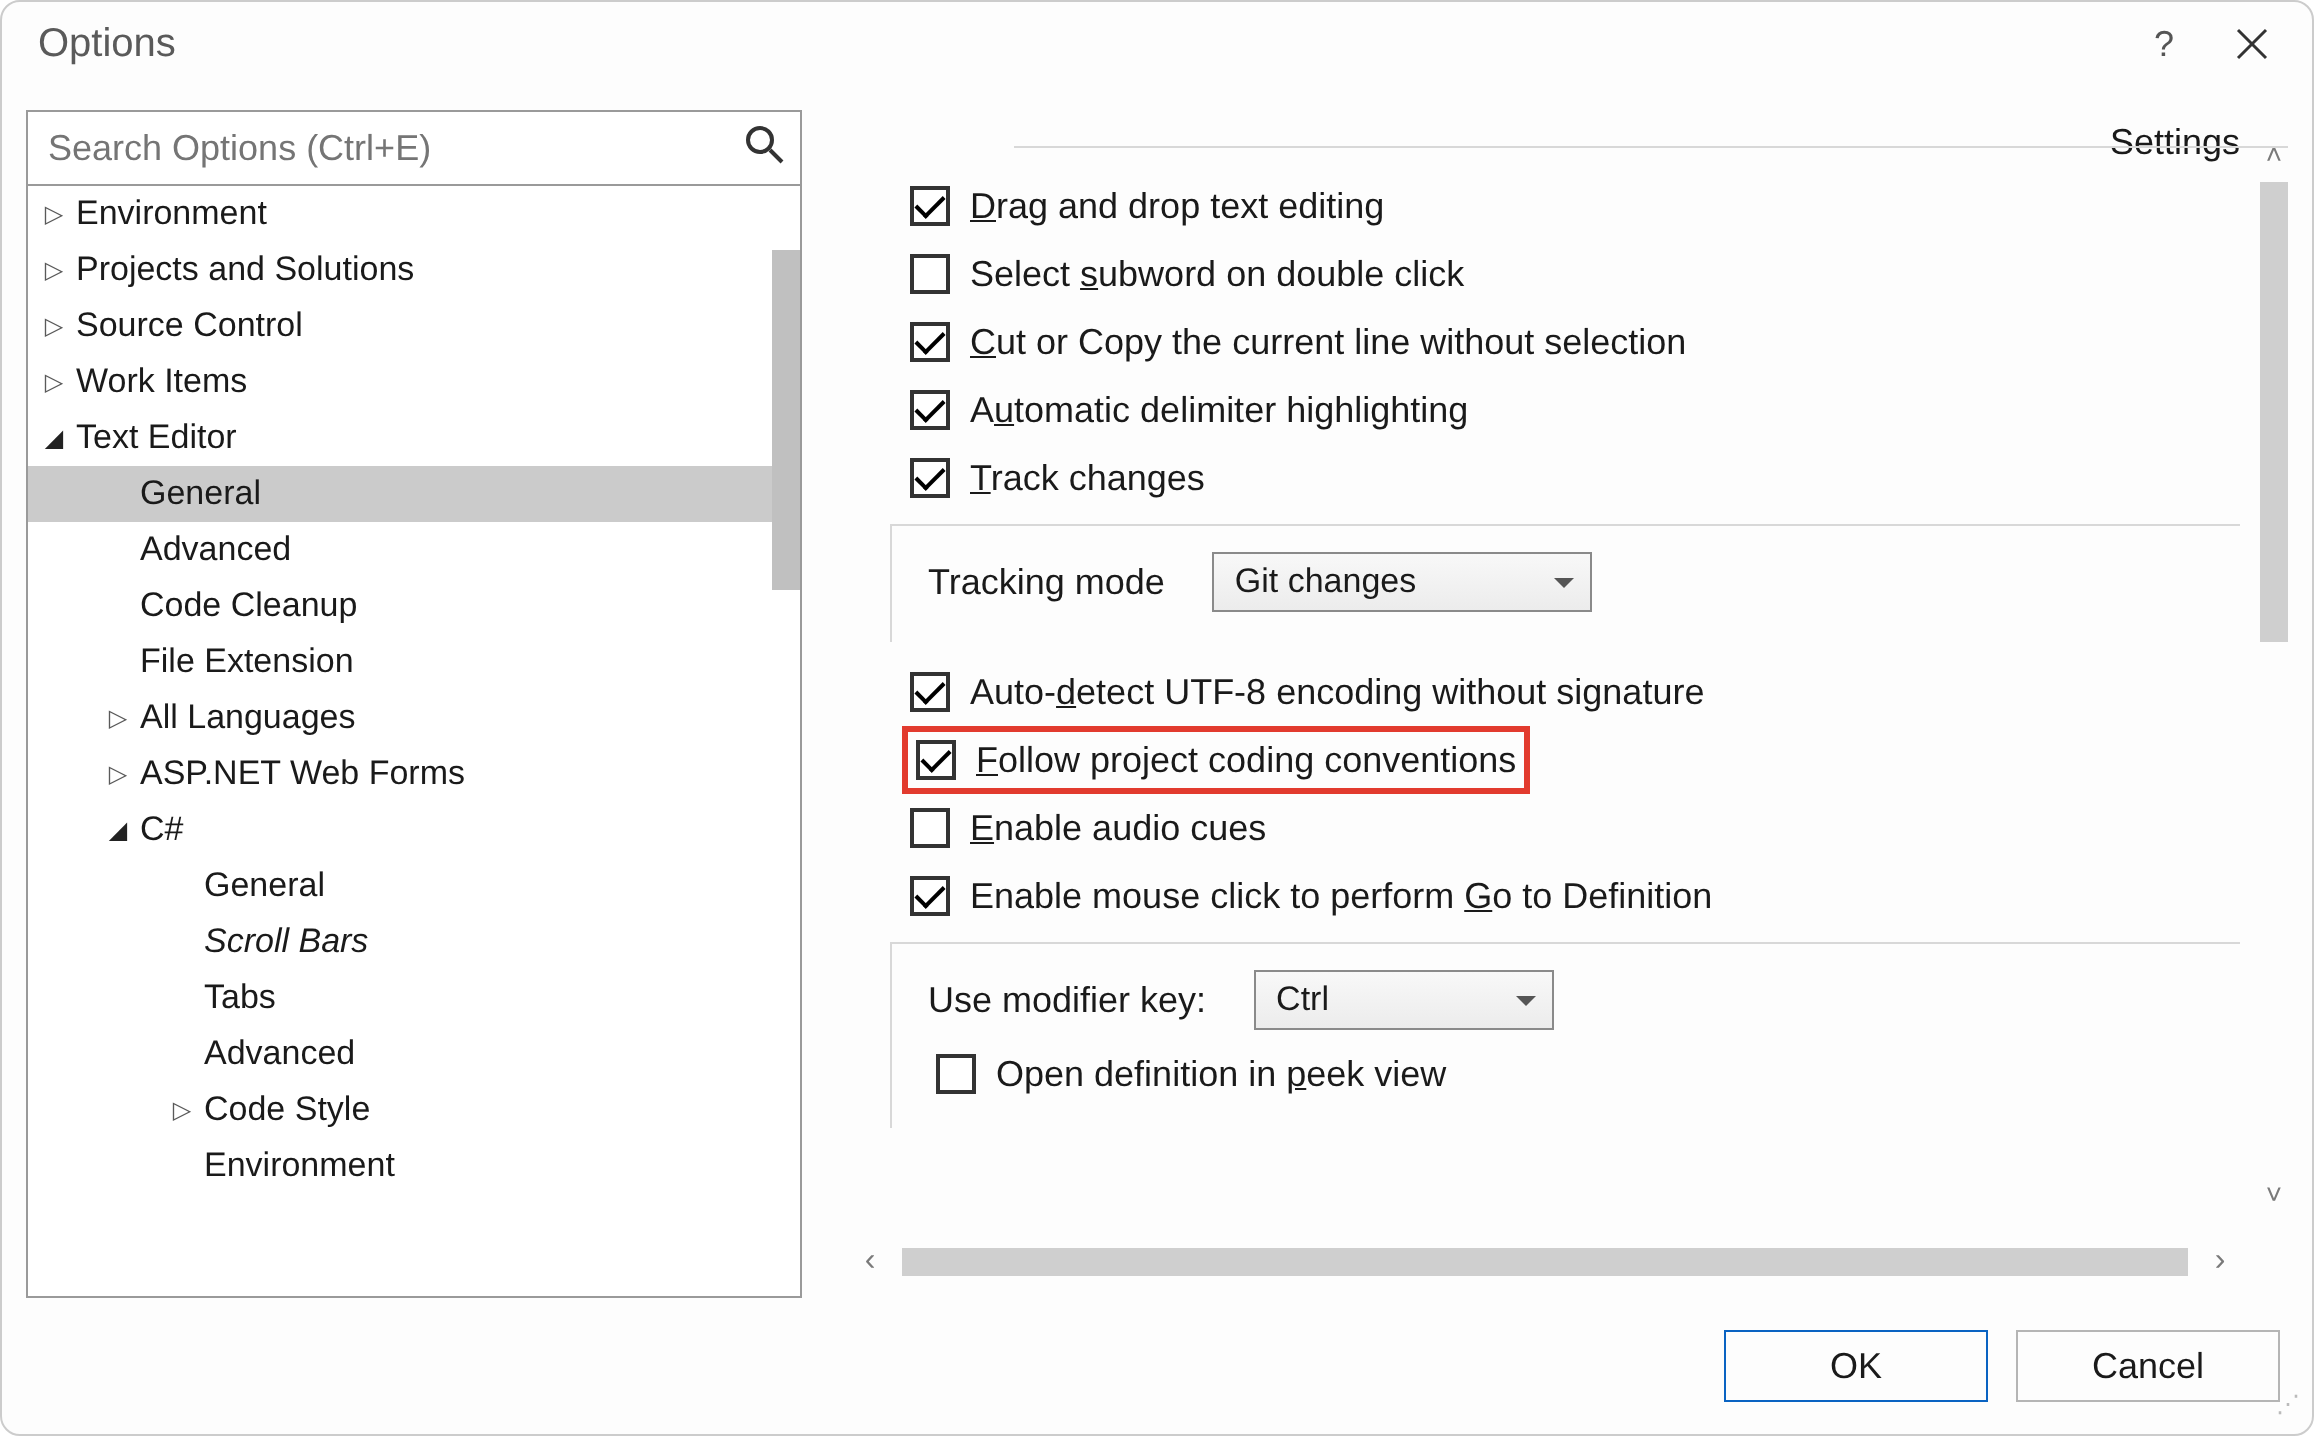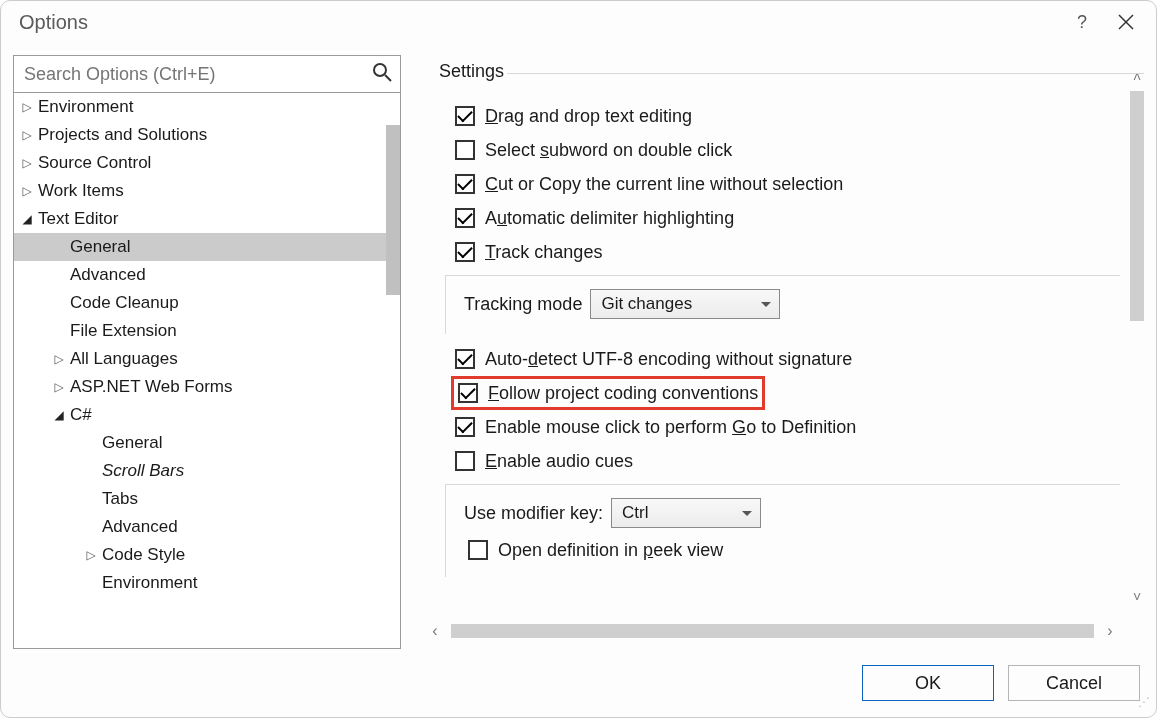--- a/index.html
+++ b/index.html
@@ -135,22 +135,23 @@
     top: 36px;
     width: 14px;
     height: 230px;
     background: #cfcfcf;
   }
   .settings {
     padding: 6px 24px 0 20px;
   }
   .group-title {
     font-size: 18px;
-    margin-bottom: 17px;
+    margin-bottom: 4px;
     margin-left: 2px;
+    text-align: right;
   }
   .group-hr {
     position: absolute;
     left: 90px; right: 0;
     border-top: 1px solid #d8d8d8;
   }
   .chk-row {
     display: flex;
     align-items: center;
     height: 34px;
@@ -184,21 +185,21 @@
     justify-content: center;
   }
   .sub-block {
     border: 1px solid #d8d8d8;
     border-right: none;
     border-bottom: none;
     margin: 6px 0 8px 8px;
     padding: 8px 0 10px 18px;
   }
   .sub-row {
-    display: flex; align-items: center; gap: 8px;
+    display: flex; align-items: center; gap: 24px;
     height: 40px;
   }
   .sub-label { font-size: 18px; }
   .combo {
     border: 1px solid #8a8a8a;
     background: linear-gradient(#f8f8f8,#ececec);
     height: 30px;
     min-width: 190px;
     padding: 0 26px 0 10px;
     display: inline-flex;
@@ -410,26 +411,26 @@
           <span class="chk checked"></span>
           <span class="chk-label"><span>Auto-</span><span class="ul">d</span><span>etect UTF-8 encoding without signature</span></span>
         </div>
 
         <div class="highlight-box">
           <span class="chk checked" style="margin-left:4px;"></span>
           <span class="chk-label"><span></span><span class="ul">F</span><span>ollow project coding conventions</span></span>
         </div>
 
         <div class="chk-row">
-          <span class="chk checked"></span>
-          <span class="chk-label"><span>Enable mouse click to perform </span><span class="ul">G</span><span>o to Definition</span></span>
-        </div>
-        <div class="chk-row">
           <span class="chk"></span>
           <span class="chk-label"><span></span><span class="ul">E</span><span>nable audio cues</span></span>
+        </div>
+        <div class="chk-row">
+          <span class="chk checked"></span>
+          <span class="chk-label"><span>Enable mouse click to perform </span><span class="ul">G</span><span>o to Definition</span></span>
         </div>
 
         <div class="sub-block">
           <div class="sub-row">
             <span class="sub-label"><span>Use modifier </span><span class="ul">k</span><span>ey:</span></span>
             <span class="combo small">Ctrl</span>
           </div>
           <div class="chk-row" style="padding-left:4px;">
             <span class="chk"></span>
             <span class="chk-label"><span>Open definition in </span><span class="ul">p</span><span>eek view</span></span>

